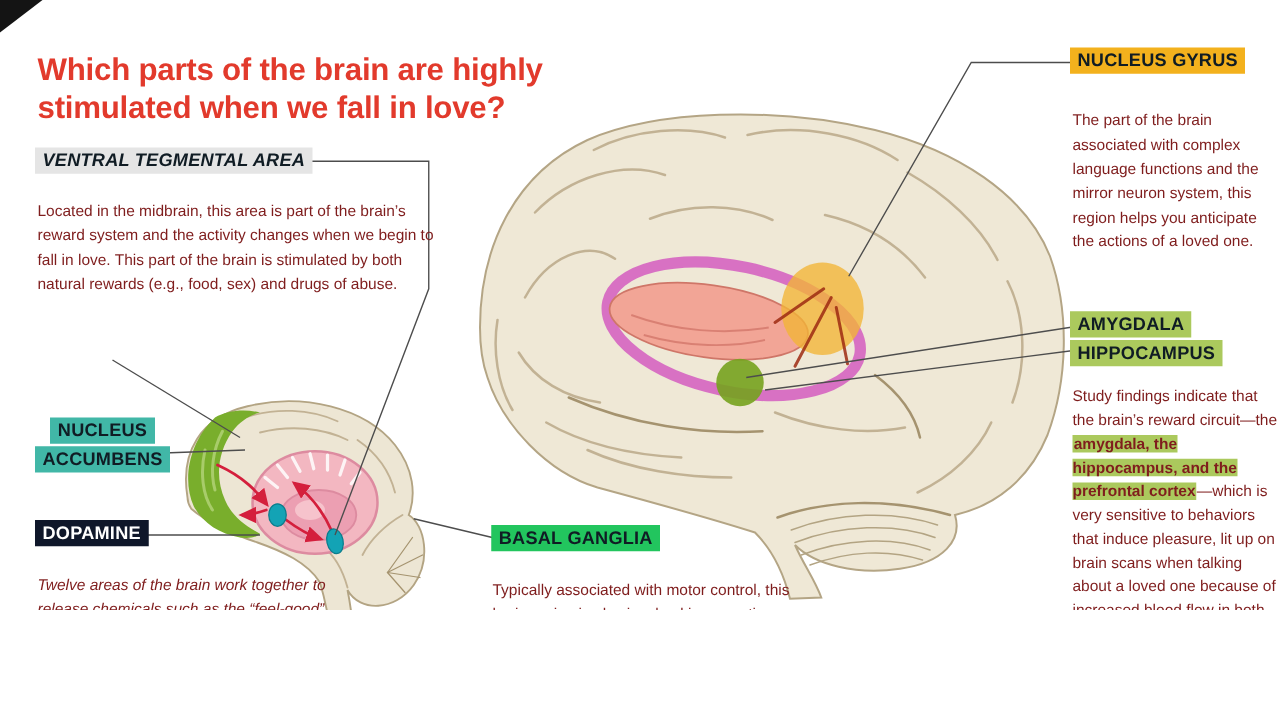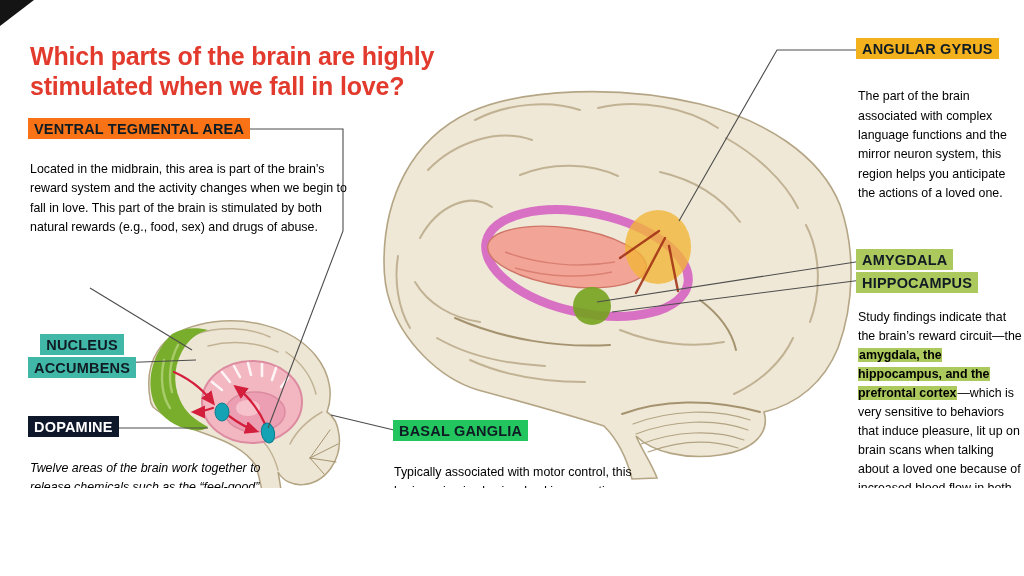--- a/index.html
+++ b/index.html
@@ -15,23 +15,23 @@
     color:#e23a2c;font-size:25px;line-height:1.2;font-weight:bold;letter-spacing:-0.2px;
   }
   .label-box{
     display:inline-block;padding:3px 6px 2px 6px;
     font-size:14.5px;font-weight:bold;letter-spacing:0.2px;color:#101c24;
     white-space:nowrap;
   }
   .label-stack span{margin-bottom:2px;}
   .label-stack{display:flex;flex-direction:column;align-items:flex-start;position:absolute;}
   .body-text{
-    position:absolute;color:#000000;font-size:12.4px;line-height:1.54;
-  }
-  .pos-vta-label{position:absolute;left:28px;top:118px;background:#f97316;}
+    position:absolute;color:#7f1d1d;font-size:12.4px;line-height:1.54;
+  }
+  .pos-vta-label{position:absolute;left:28px;top:118px;background:#e5e5e5;font-style:italic;}
   .pos-vta-body{left:30px;top:148px;width:332px;}
   .pos-pfc{left:28px;top:255px;}
   .pos-nacc{left:28px;top:334px;align-items:center;}
   .pos-dopa-label{position:absolute;left:28px;top:416px;background:#0f172a;color:#ffffff;}
   .pos-dopa-body{left:30px;top:447px;width:252px;font-style:italic;}
   .pos-basal-label{position:absolute;left:393px;top:420px;background:#22c55e;}
   .pos-basal-body{left:394px;top:451px;width:258px;}
   .pos-ang-label{position:absolute;left:856px;top:38px;background:#f3b11d;}
   .pos-ang-body{left:858px;top:75px;width:166px;line-height:1.56;}
   .pos-amy-label{left:856px;top:249px;}
@@ -183,21 +183,21 @@
     <span class="label-box bg-teal">NUCLEUS</span>
     <span class="label-box bg-teal">ACCUMBENS</span>
   </div>
 
   <span class="label-box pos-dopa-label">DOPAMINE</span>
   <p class="body-text pos-dopa-body">Twelve areas of the brain work together to release chemicals such as the “feel-good” hormone dopamine, the “cuddle hormone” oxytocin, and adrenaline, which induces a euphoric sense of purpose.</p>
 
   <span class="label-box pos-basal-label">BASAL GANGLIA</span>
   <p class="body-text pos-basal-body">Typically associated with motor control, this brain region is also involved in promoting attachment, which gives humans and other mammals the ability to stick it out and stay together even when things aren’t going so well.</p>
 
-  <span class="label-box pos-ang-label">ANGULAR GYRUS</span>
+  <span class="label-box pos-ang-label">NUCLEUS GYRUS</span>
   <p class="body-text pos-ang-body">The part of the brain associated with complex language functions and the mirror neuron system, this region helps you anticipate the actions of a loved one.</p>
 
   <div class="label-stack pos-amy-label">
     <span class="label-box bg-green">AMYGDALA</span>
     <span class="label-box bg-green">HIPPOCAMPUS</span>
   </div>
   <p class="body-text pos-amy-body"><span>Study findings indicate that the brain’s reward circuit—the </span><span class="hl-green">amygdala, the hippocampus, and the prefrontal cortex</span><span>—which is very sensitive to behaviors that induce pleasure, lit up on brain scans when talking about a loved one because of increased blood flow in both areas.</span></p>
 
   <div class="copyright">© 2023 American Psychological Association</div>
 

